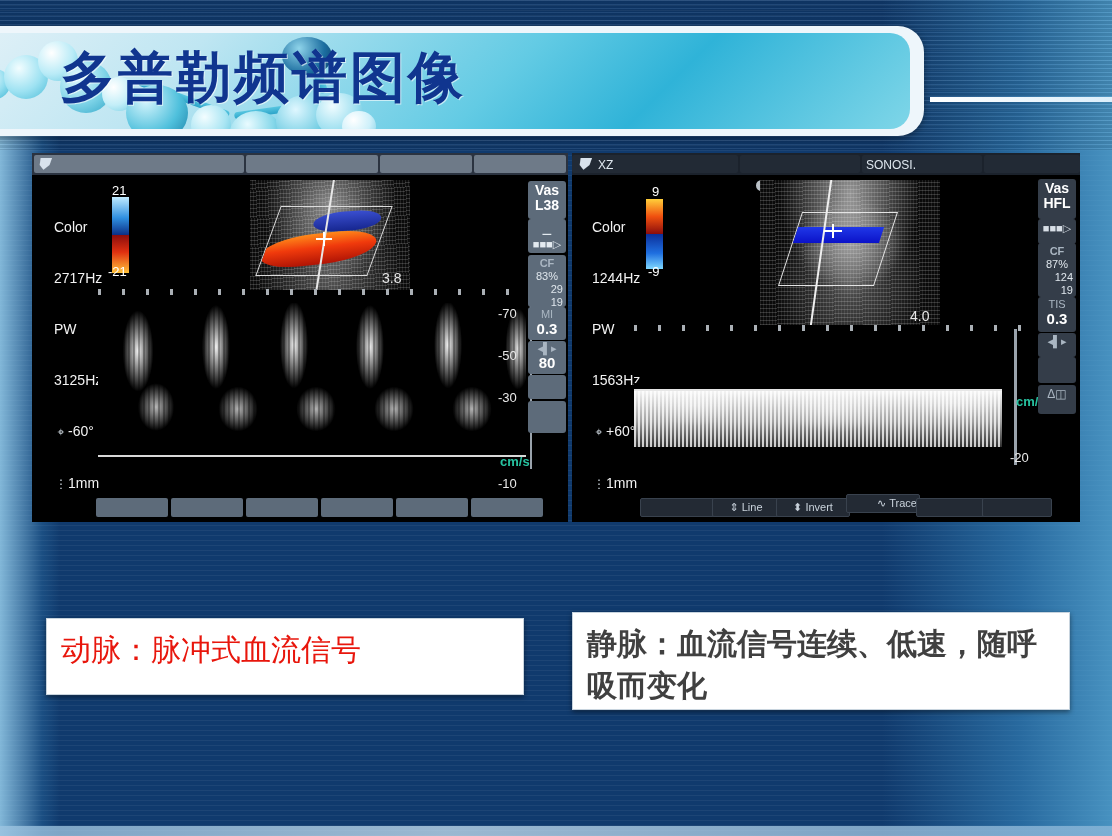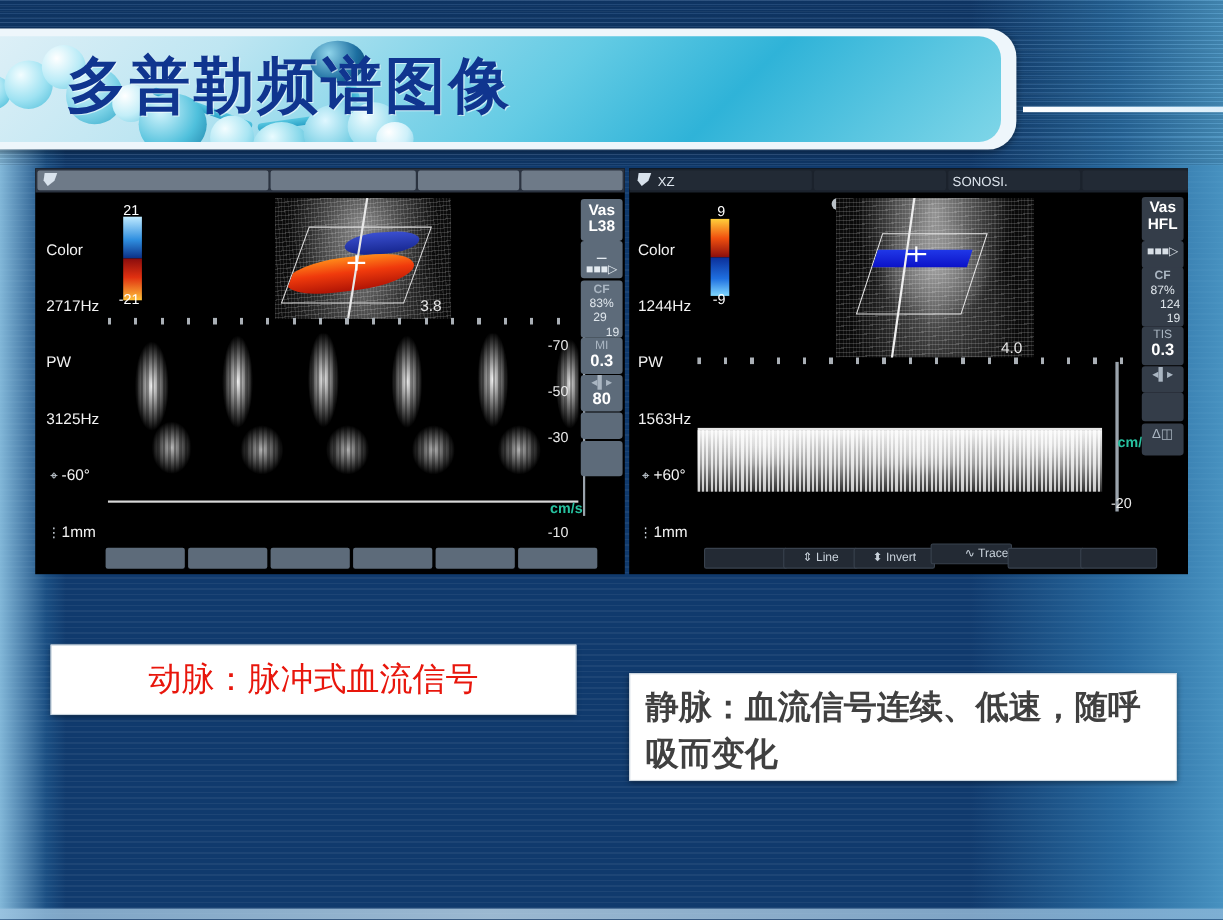--- a/index.html
+++ b/index.html
@@ -81,21 +81,21 @@
   .us-frame{position:absolute;background:#000;overflow:hidden;}
   .us-topbar{position:absolute;left:0;top:0;height:22px;background:#2b3340;width:100%;}
   .us-topseg{position:absolute;top:2px;height:18px;background:#6e7a88;border-radius:2px;}
   .us-topseg.dark{background:#222a35;}
   .us-logo{
     position:absolute;left:6px;top:3px;width:16px;height:16px;color:#d8e2ec;
     font-size:15px;line-height:16px;font-style:italic;font-weight:bold;
   }
   .us-topid{position:absolute;font-size:12px;color:#dfe7ef;line-height:18px;}
 
-  .us-info{position:absolute;color:#f2f2f2;font-size:14px;line-height:17px;white-space:pre;}
+  .us-info{position:absolute;color:#f2f2f2;font-size:14px;line-height:17px;white-space:pre;margin-left:12px;}
   .us-info .row{display:block;}
   .us-smallicon{display:inline-block;width:14px;text-align:center;color:#cfd8e0;font-size:12px;}
 
   .cbar{position:absolute;width:17px;}
   .cbar-top{height:50%;width:100%;}
   .cbar-bot{height:50%;width:100%;}
   .cbar-lbl{position:absolute;color:#fff;font-size:13px;line-height:13px;text-align:right;}
 
   .bmode{position:absolute;overflow:hidden;background:#000;}
   .spec{position:absolute;overflow:hidden;background:#000;}
@@ -245,21 +245,21 @@
     <div class="big">Vas</div>
     <div class="big">L38</div>
   </div>
   <div class="rp" style="left:496px;top:66px;height:34px;">
     <div style="margin-top:5px;color:#e3eaf0;font-size:12px;">⚊</div>
     <div style="color:#e3eaf0;font-size:11px;">■■■▷</div>
   </div>
   <div class="rp" style="left:496px;top:102px;height:50px;padding-top:2px;">
     <div class="dim" style="font-weight:bold;">CF</div>
     <div class="sm">83%</div>
-    <div class="sm" style="padding-right:3px;">29</div>
+    <div class="sm" style="text-align:right;padding-right:3px;">29</div>
     <div class="sm" style="text-align:right;padding-right:3px;">19</div>
   </div>
   <div class="rp" style="left:496px;top:154px;height:32px;padding-top:1px;">
     <div class="dim">MI</div>
     <div class="big" style="font-size:15px;">0.3</div>
   </div>
   <div class="rp" style="left:496px;top:188px;height:32px;padding-top:1px;">
     <div class="dim">◂▌▸</div>
     <div class="big" style="font-size:15px;">80</div>
   </div>
@@ -378,15 +378,15 @@
     <span>Invert</span>
   </div>
   <div class="botbtn dark" style="left:274px;top:341px;width:74px;padding-left:28px;">
     <span>∿</span>
     <span>Trace</span>
   </div>
   <div class="botbtn dark" style="left:344px;top:345px;width:70px;"></div>
   <div class="botbtn dark" style="left:410px;top:345px;width:70px;"></div>
 </div>
 
-<div class="caption" id="caption-left" style="left:46px;top:586px;width:478px;height:64px;text-align:center;">动脉：脉冲式血流信号</div>
+<div class="caption" id="caption-left" style="left:46px;top:618px;width:478px;height:77px;">动脉：脉冲式血流信号</div>
 
 <div class="caption" id="caption-right" style="left:572px;top:612px;width:498px;height:98px;">静脉：血流信号连续、低速，随呼吸而变化</div>
 
 </body></html>

